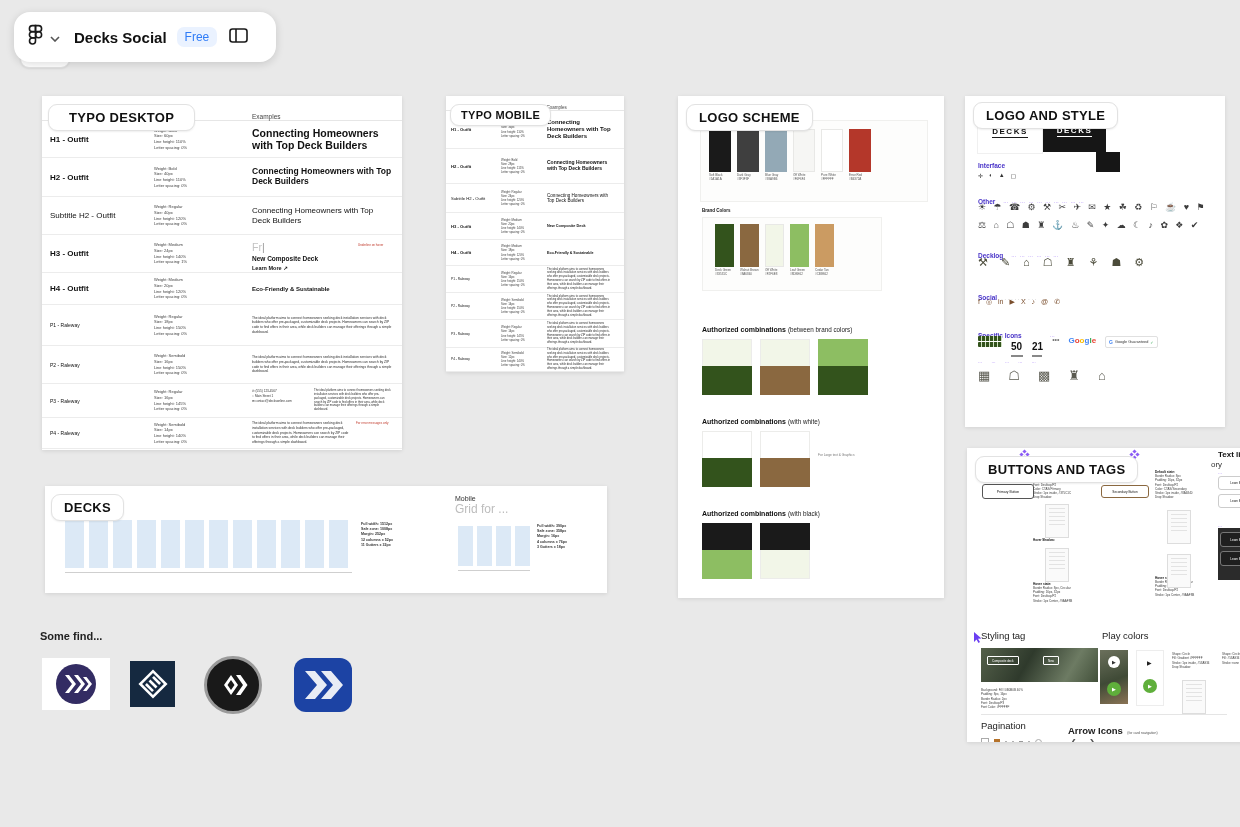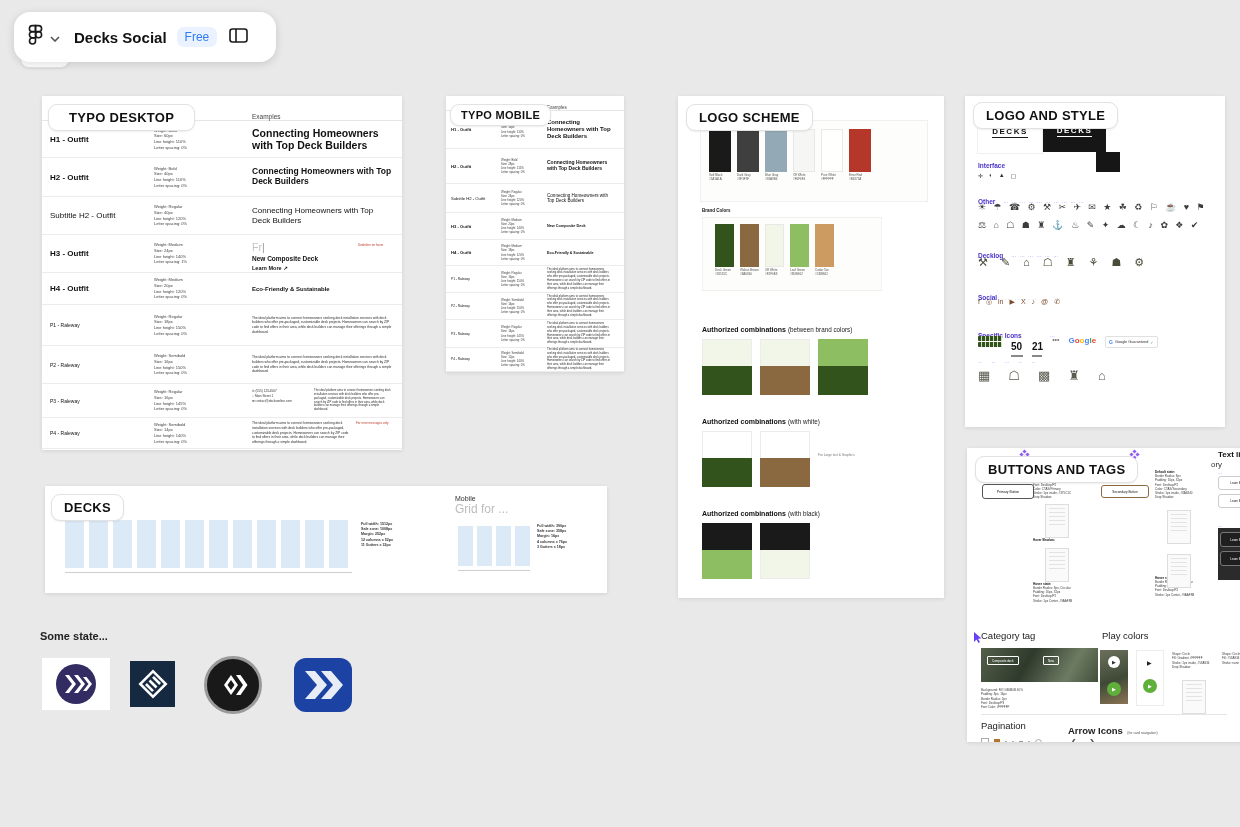--- a/index.html
+++ b/index.html
@@ -476,21 +476,21 @@
       <div class="btnchip" style="position:static;width:34px;height:13px;font-size:3px;background:#1F1F1F;border-color:#777;color:#fff;margin-bottom:4px">
         <span>Learn More</span>
       </div>
       <div class="btnchip" style="position:static;width:34px;height:13px;font-size:3px;background:#1F1F1F;border-color:#777;color:#fff">
         <span>Learn More</span>
       </div>
     </div>
     <svg class="abs" style="left:6px;top:184px" width="10" height="12" viewBox="0 0 10 12">
       <path d="M1 0 L1 10 L3.5 7.5 L5.5 11 L7 10 L5 6.8 L8.5 6.5 Z" fill="#6B3FF2"></path>
     </svg>
-    <div class="abs" style="left:14px;top:182px;font-size:9.5px;color:#222">Category tag</div>
+    <div class="abs" style="left:14px;top:182px;font-size:9.5px;color:#222">Styling tag</div>
     <div class="abs" style="left:14px;top:200px;width:117px;height:34px;background:linear-gradient(120deg,#54604a,#2f3a2c 40%,#6d7b63 75%,#42503a)">
       <span class="abs" style="left:6px;top:8px;border:1px solid #fff;border-radius:1px;color:#fff;font-size:3px;padding:1.5px 4px">Composite deck</span>
       <span class="abs" style="left:62px;top:8px;border:1px solid #fff;border-radius:1px;color:#fff;font-size:3px;padding:1.5px 4px">New</span>
     </div>
     <div class="abs" style="left:14px;top:240px;width:80px">
       <div class="specs " style="font-size:3px;line-height:4.3px">Background: Fill #0B0B0B 40%<br>Padding: 8px, 16px<br>Border Radius: 2px<br>Font: Desktop/P3<br>Font Color: #FFFFFF</div>
     </div>
     <div class="abs" style="left:135px;top:182px;font-size:9.5px;color:#222">Play colors</div>
     <div class="abs" style="left:133px;top:202px;width:28px;height:54px;background:linear-gradient(160deg,#6b705c,#3f4a36 55%,#8a7355)">
       <span class="playc" style="left:8px;top:6px;width:12px;height:12px;background:#fff">
@@ -548,21 +548,21 @@
       <div style="font-size:7px;color:#333">Mobile</div>
       <div style="font-size:12px;color:#BDBDBD">Grid for ...</div>
     </div>
     <div class="abs" style="left:413px;top:40px"><span class="colbar" style="width:15px;height:40px;margin-right:4px"></span><span class="colbar" style="width:15px;height:40px;margin-right:4px"></span><span class="colbar" style="width:15px;height:40px;margin-right:4px"></span><span class="colbar" style="width:15px;height:40px;margin-right:4px"></span><div style="height:1px;background:#CFCFCF;width:72px"></div></div>
     <div class="abs specs" style="left:492px;top:38px;font-size:3.6px;line-height:5.2px;font-weight:bold;color:#333">Full width: 390px<br>Safe zone: 358px<br>Margin: 16px<br>4 columns x 76px<br>3 Gutters x 18px</div>
     <div class="chip" style="left:6px;top:8px;padding:5px 12px;font-size:13px">
       <span>DECKS</span>
     </div>
   </section>
 
-<div class="abs" id="some-more" style="left:40px;top:630px;font-size:11px;font-weight:bold;color:#222">Some state...</div>
+<div class="abs" id="some-more" style="left:40px;top:630px;font-size:11px;font-weight:bold;color:#222">Some find...</div>
 
 <div class="abs" style="left:42px;top:658px;width:68px;height:52px;background:#fff;display:flex;align-items:center;justify-content:center">
   <svg width="42" height="42" viewBox="0 0 42 42">
     <circle cx="21" cy="21" r="20" fill="#332C63"></circle>
     <g fill="#fff">
         <path d="M10 12 l7 9 -7 9 4 0 7-9 -7-9z"></path>
         <path d="M19 12 l7 9 -7 9 4 0 7-9 -7-9z"></path>
         <path d="M28 14 l5.5 7 -5.5 7 3.5 0 5.5-7 -5.5-7z"></path>
       </g>
   </svg>

